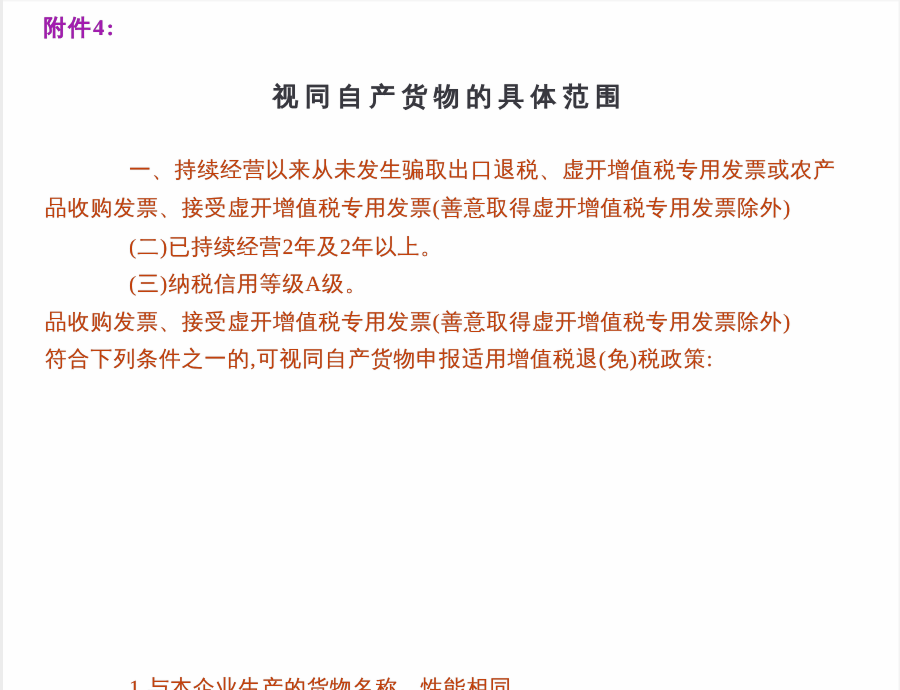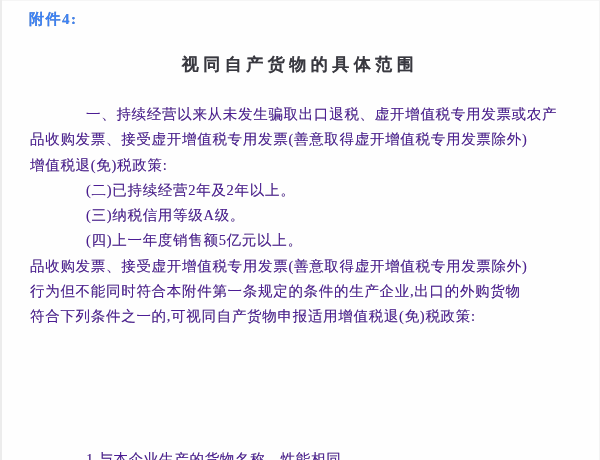--- a/index.html
+++ b/index.html
@@ -18,21 +18,21 @@
     box-shadow: inset 2px 0 0 #ececec, inset -1px 0 0 #f3f3f3, inset 0 1px 0 #f5f5f5;
   }
   .attachment-label {
     position: absolute;
     left: 29px;
     top: 12px;
     font-size: 15px;
     font-weight: bold;
     letter-spacing: 1.5px;
     line-height: 1;
-    color: #3b82f6;
+    color: #a21caf;
     text-shadow: 0 0 0.5px rgba(60,60,68,0.55);
     text-align: center;
   }
   .doc-title {
     position: absolute;
     left: 0;
     top: 56px;
     width: 600px;
     text-align: center;
     font-size: 17px;
@@ -47,21 +47,21 @@
     left: 30px;
     top: 102px;
     width: 520px;
   }
   .line {
     font-size: 14.5px;
     letter-spacing: 0.7px;
     line-height: 25.3px;
     height: 25.3px;
     white-space: nowrap;
-    color: #4c1d95;
+    color: #c2410c;
     text-shadow: 0 0 0.6px rgba(70,70,78,0.5);
   }
   .line.indent {
     padding-left: 56px;
   }
   .line.partial {
     position: absolute;
     left: 86px;
     top: 452px;
     height: auto;
@@ -73,24 +73,21 @@
 
 <div class="page">
 
   <div class="attachment-label">附件4:</div>
 
   <div class="doc-title">视同自产货物的具体范围</div>
 
   <div class="body-block">
     <div class="line indent">一、持续经营以来从未发生骗取出口退税、虚开增值税专用发票或农产</div>
     <div class="line">品收购发票、接受虚开增值税专用发票(善意取得虚开增值税专用发票除外)</div>
-    <div class="line">增值税退(免)税政策:</div>
     <div class="line indent">(二)已持续经营2年及2年以上。</div>
     <div class="line indent">(三)纳税信用等级A级。</div>
-    <div class="line indent">(四)上一年度销售额5亿元以上。</div>
     <div class="line">品收购发票、接受虚开增值税专用发票(善意取得虚开增值税专用发票除外)</div>
-    <div class="line">行为但不能同时符合本附件第一条规定的条件的生产企业,出口的外购货物</div>
     <div class="line">符合下列条件之一的,可视同自产货物申报适用增值税退(免)税政策:</div>
   </div>
 
   <div class="line partial">1.与本企业生产的货物名称、性能相同。</div>
 
 </div>
 
 </body></html>

